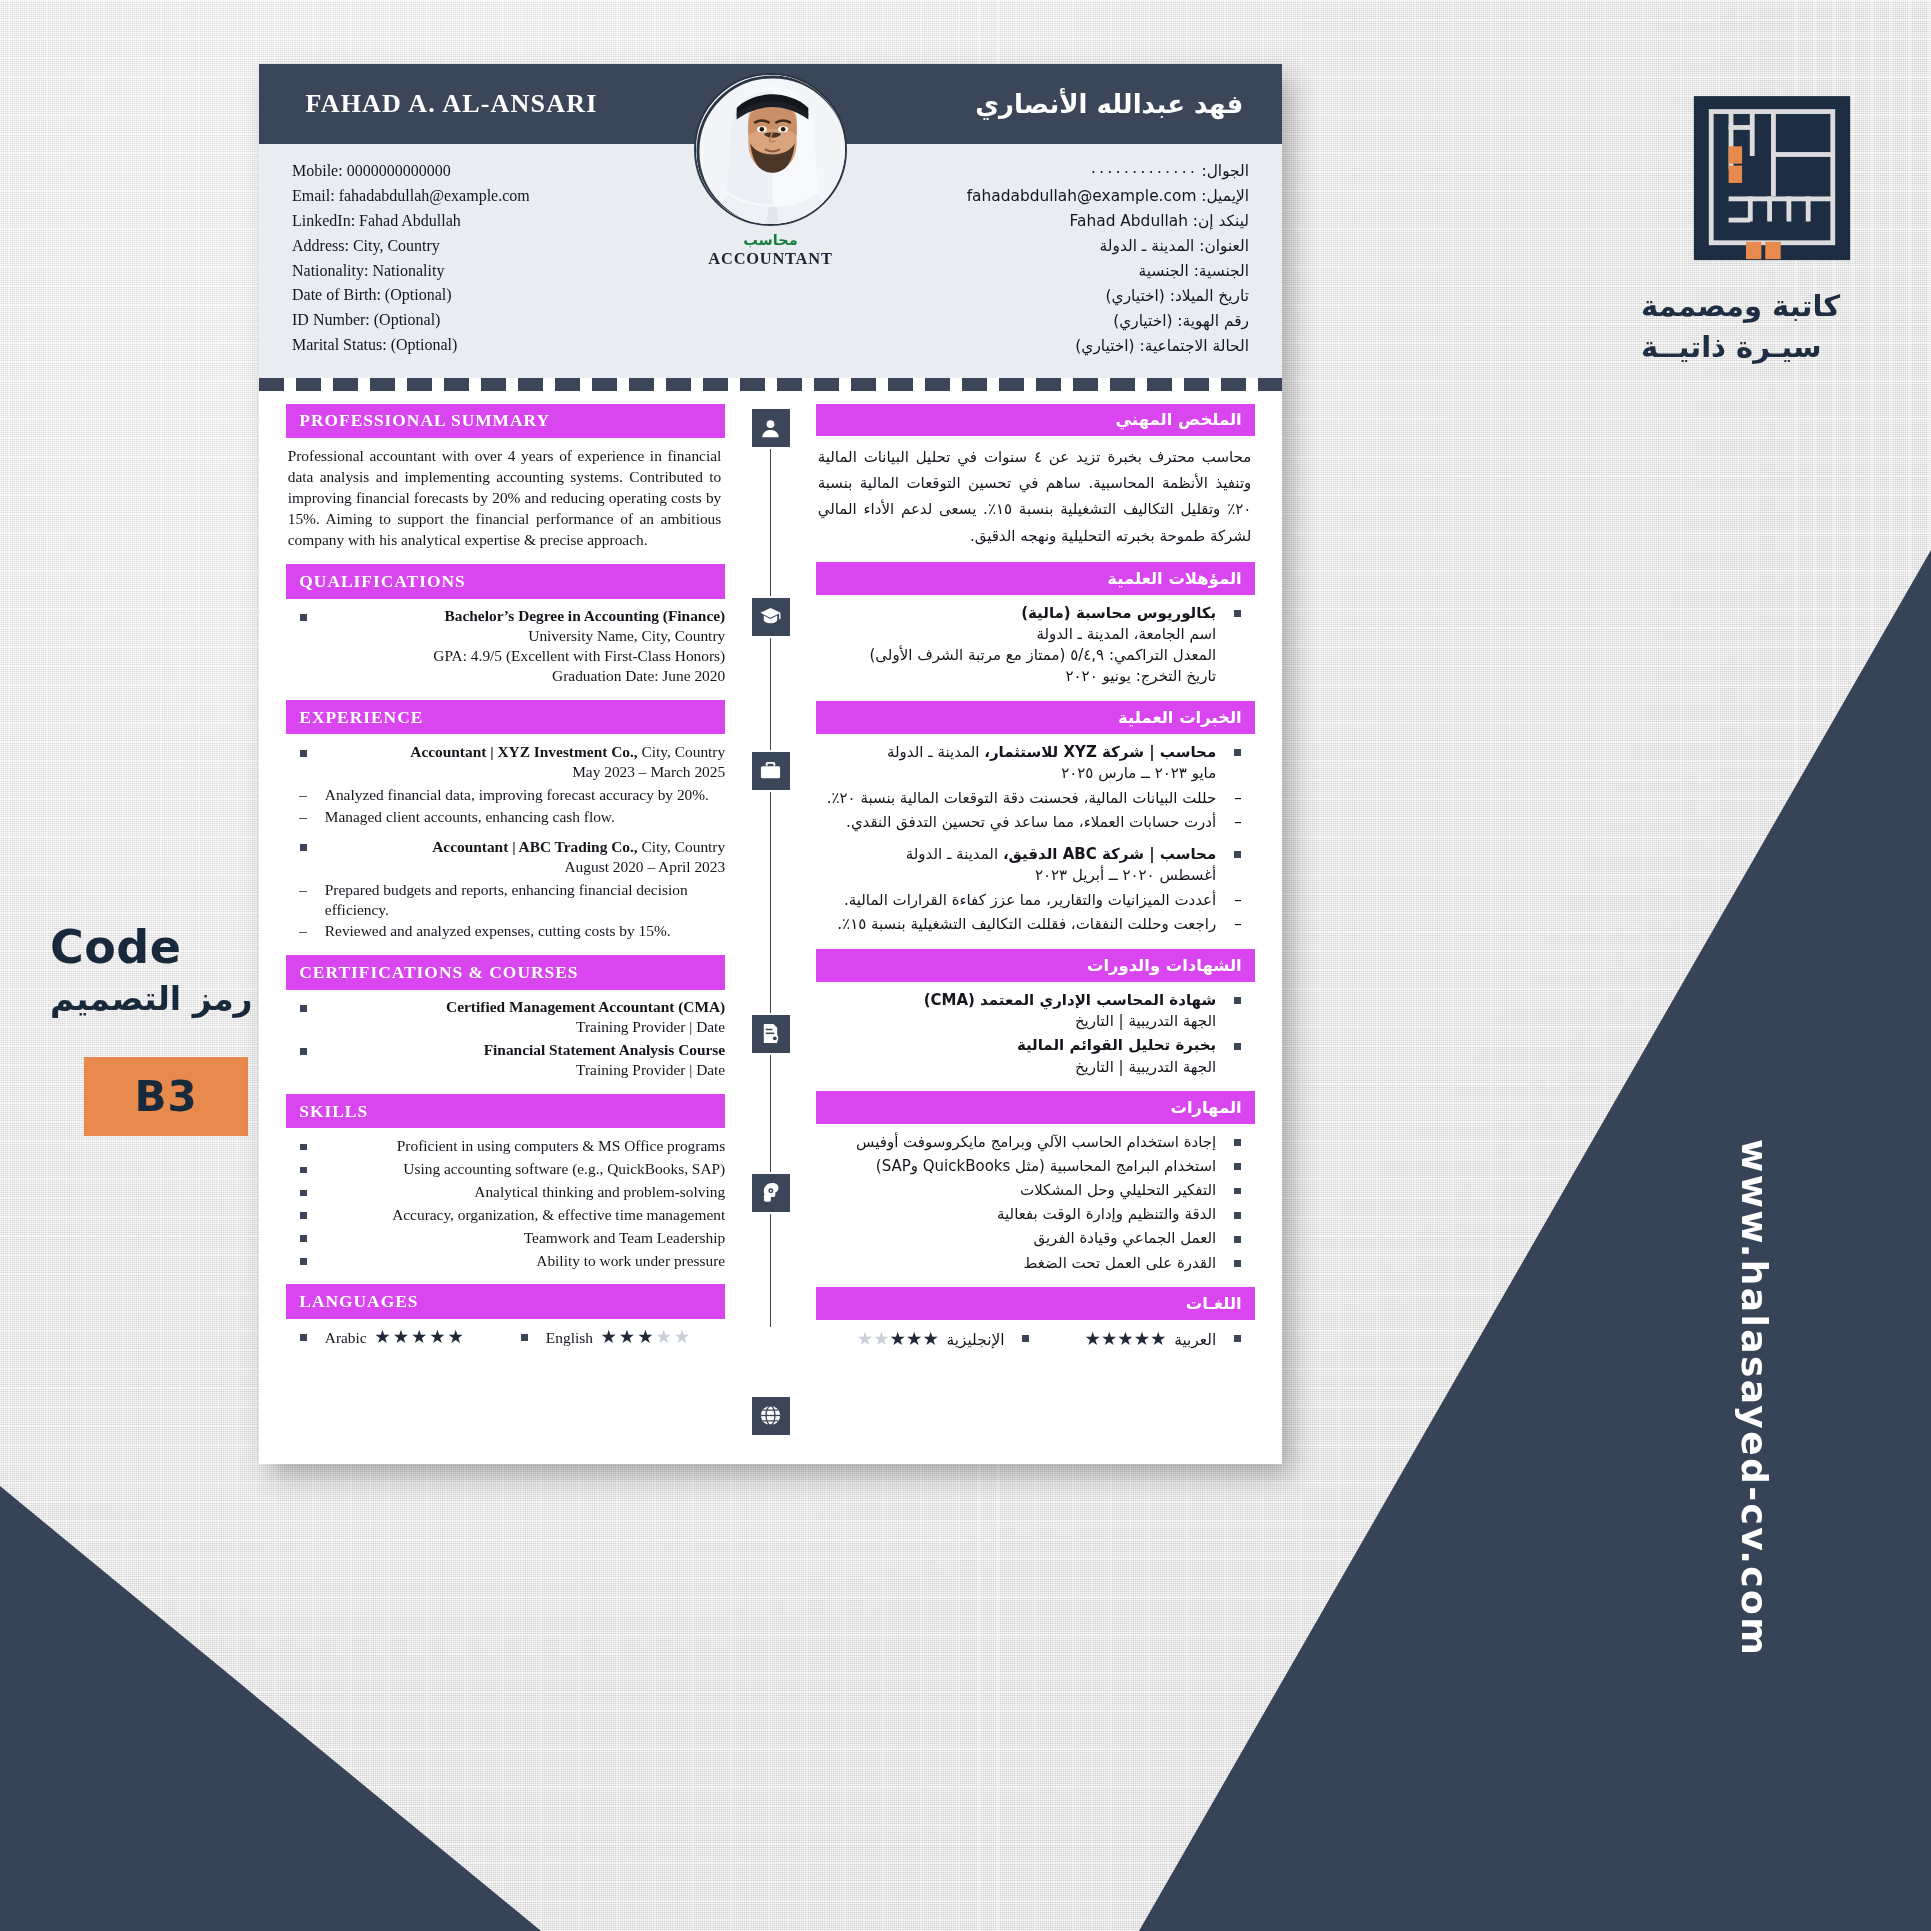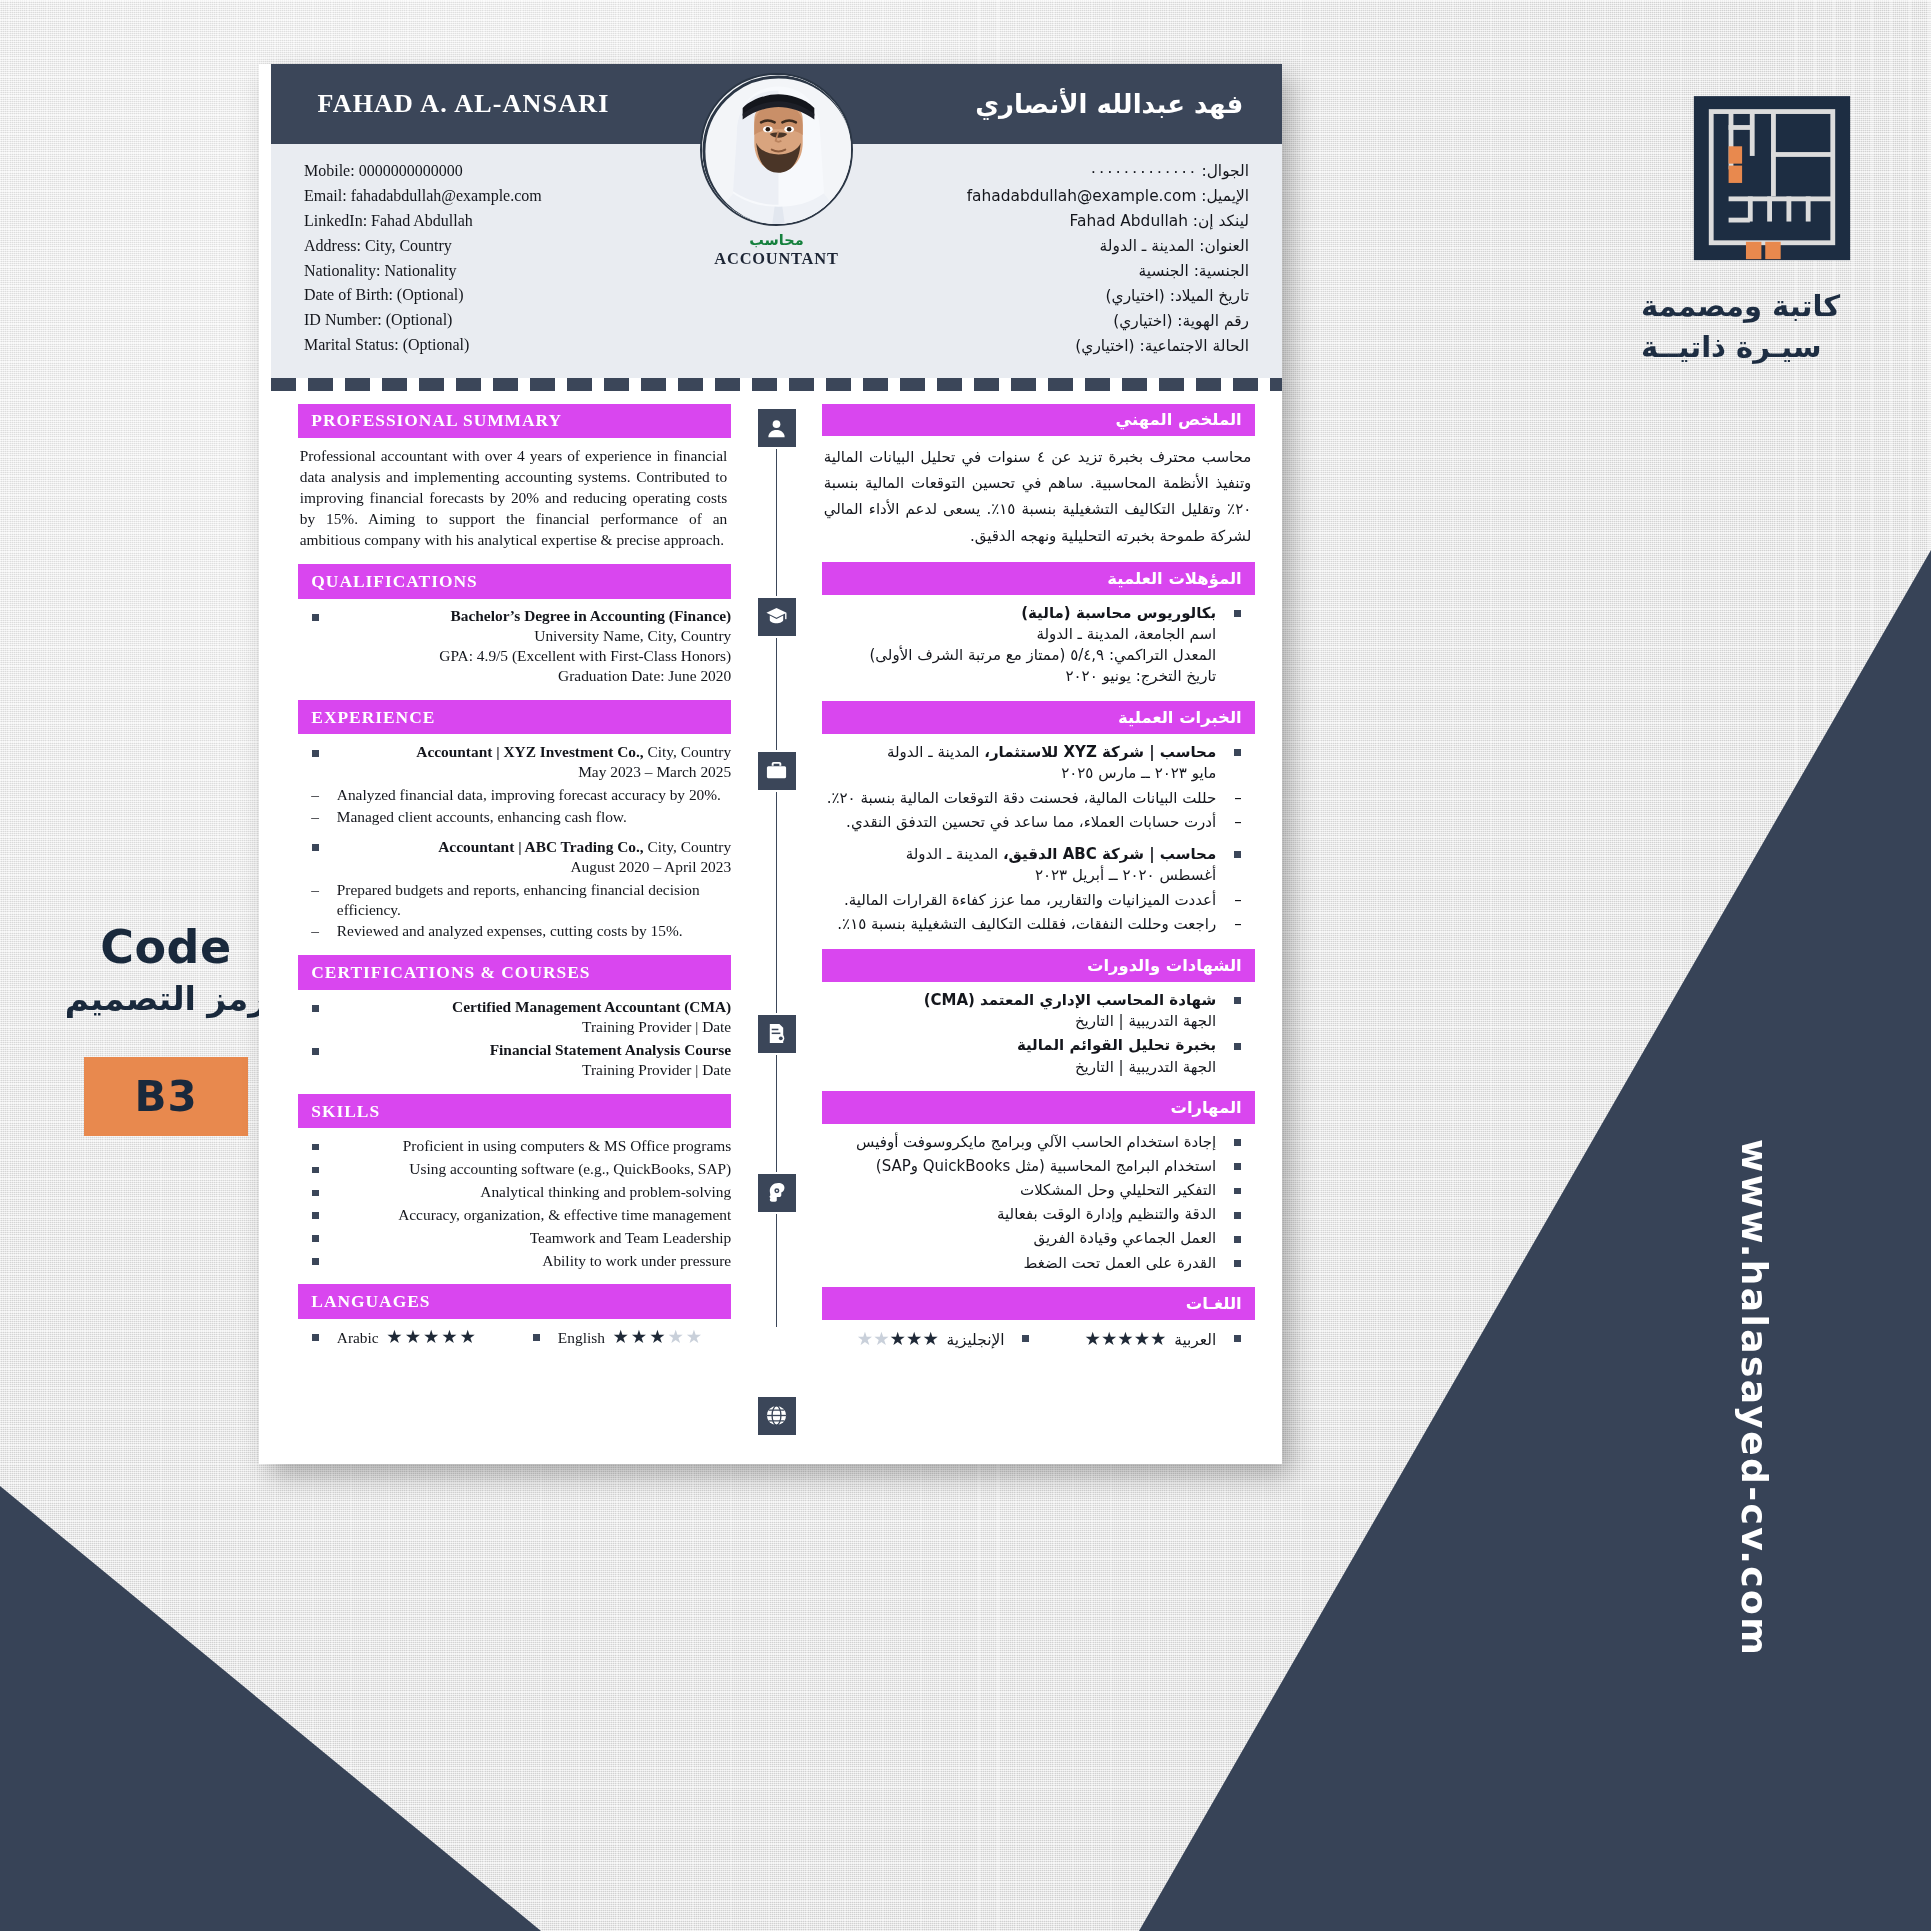--- a/index.html
+++ b/index.html
@@ -41,21 +41,21 @@
     width: 792px; height: 1381px;
     background: #374357;
     clip-path: polygon(100% 100%, 100% 0, 0 100%);
   }
 
   
   #code-panel {
     position: absolute;
     left: 50px; top: 922px;
     width: 232px;
-    text-align: center;
+    text-align: left;
     font-family: "DejaVu Sans", "Liberation Sans", sans-serif;
   }
   #code-panel .code-en {
     font-size: 46px;
     font-weight: bold;
     color: #19293c;
     letter-spacing: 0.5px;
     line-height: 1.1;
   }
   #code-panel .code-ar {
@@ -119,21 +119,20 @@
   }
 
   
   #cv-page {
     position: absolute;
     left: 259px; top: 64px;
     width: 1023px;
     height: 1400px;
     background: #ffffff;
     box-shadow: 9.7px 11.6px 25px rgba(0,0,0,.28);
-    padding-left: 12px;
   }
 
   
   #cv-header-bar {
     height: 80px;
     background: #3b4659;
     display: flex;
     align-items: center;
     justify-content: space-between;
     padding: 0 33px;

